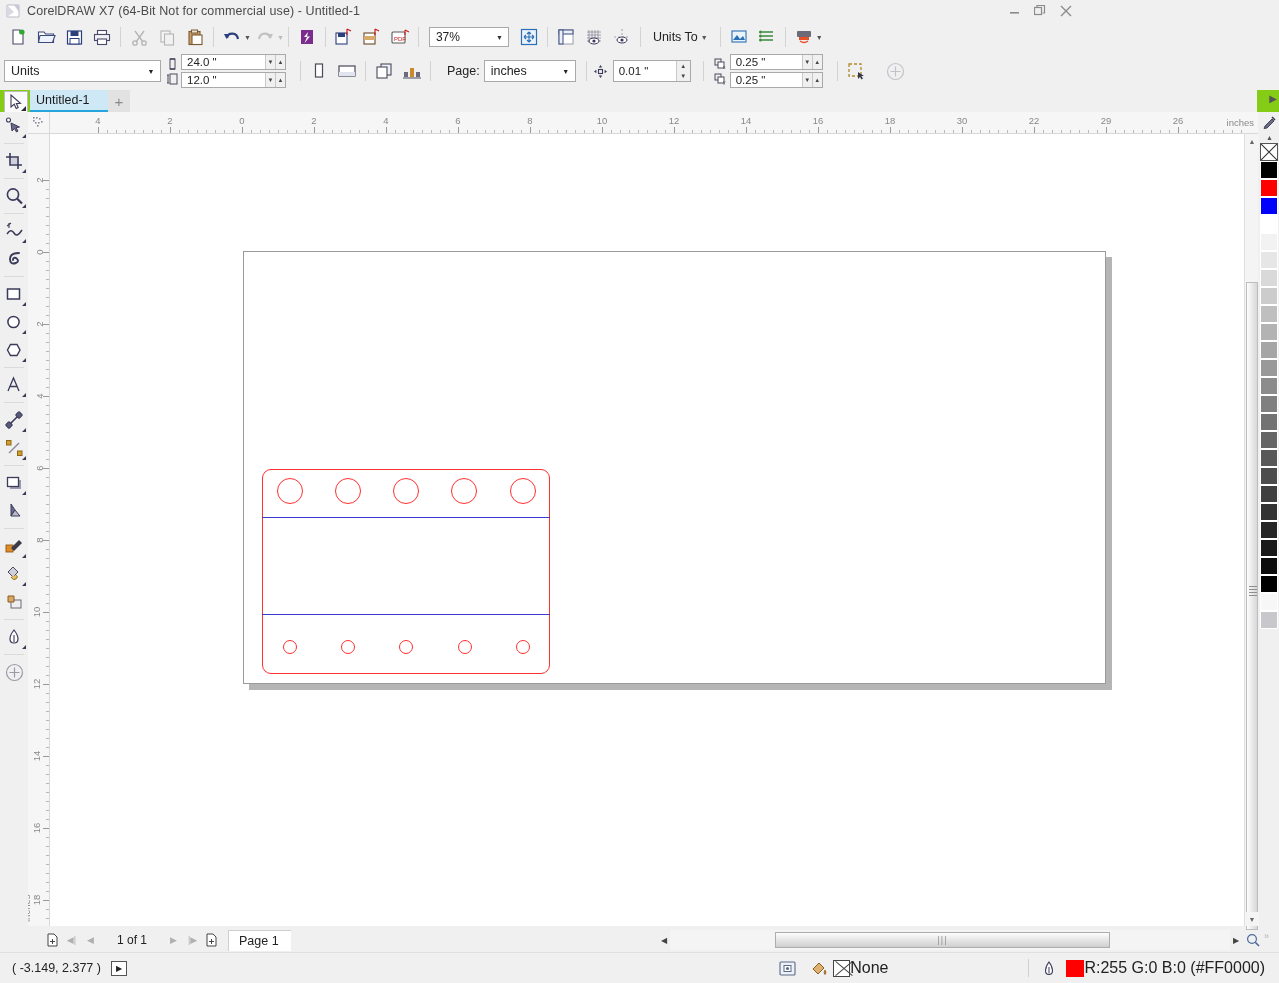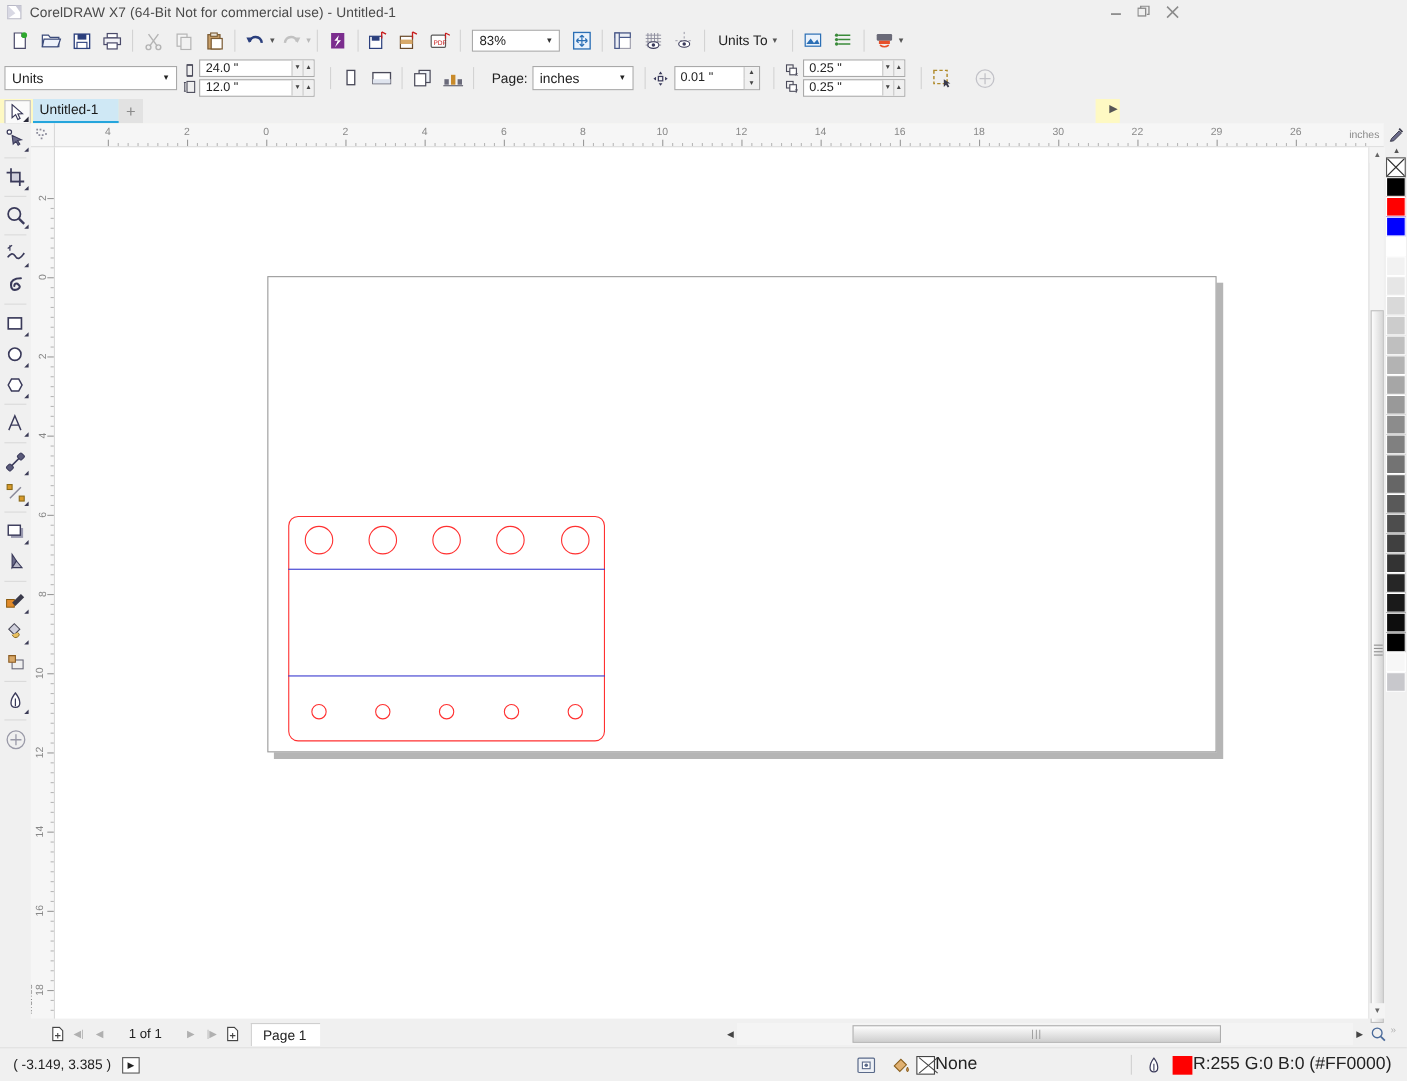--- a/index.html
+++ b/index.html
@@ -80,21 +80,21 @@
   .units-combo {
     width: 92px; height: 22px; background: #fff; border: 1px solid #a9a9a9;
     display: flex; align-items: center; padding-left: 6px; font-size: 12.5px; position: relative;
     margin-left: 4px;
   }
   .units-combo .arrow { position: absolute; right: 0; top: 0; width: 18px; height: 20px;
     display: flex; align-items: center; justify-content: center; font-size: 7px; }
 
   
   .tabbar {
-    position: absolute; left: 0; top: 90px; width: 1018px; height: 22px; background: #fef9c3;
+    position: absolute; left: 0; top: 90px; width: 1279px; height: 22px; background: #84cc16;
   }
   .tool-indicator {
     position: absolute; left: 4px; top: 1px; width: 24px; height: 22px;
     border: 1px solid #bdbdbd; background: #fafafa;
     display: flex; align-items: center; justify-content: center;
   }
   .doc-tab {
     position: absolute; left: 30px; top: 0; height: 22px; width: 78px;
     background: #cfe8f5; border-bottom: 2px solid #25a5dc;
     display: flex; align-items: center; padding-left: 6px; font-size: 12.5px; color: #1a1a1a;
@@ -382,21 +382,21 @@
       <svg width="20" height="18" viewBox="0 0 20 18">
         <rect x="2" y="4" width="13" height="11" rx="1" fill="#fdfdfd" stroke="#5a5a5a" stroke-width="1.1"></rect>
         <text x="4" y="13" font-size="6" fill="#c81c1c" font-family="Liberation Sans, sans-serif">PDF</text>
         <path d="M15 2 L15 7 M15 2 L19 4 Z" stroke="#c81c1c" stroke-width="1.1" fill="#c81c1c"></path>
       </svg>
     </div>
 
     <div class="tb-sep"></div>
 
     <div class="zoom-combo">
-      <span>83%</span>
+      <span>37%</span>
       <span class="arrow">▼</span>
     </div>
 
     <div style="width:6px"></div>
     <div class="tb-item">
       <svg width="18" height="18" viewBox="0 0 18 18">
         <rect x="1.5" y="1.5" width="15" height="15" fill="#eaf2fb" stroke="#2b6fb5" stroke-width="1.2"></rect>
         <path d="M9 4 V14 M4 9 H14 M9 4 L7 6 M9 4 L11 6 M9 14 L7 12 M9 14 L11 12 M4 9 L6 7 M4 9 L6 11 M14 9 L12 7 M14 9 L12 11" stroke="#2b6fb5" stroke-width="1.1" fill="none"></path>
       </svg>
     </div>
@@ -1160,21 +1160,21 @@
       </div>
     <div class="pal-scrollgrip">
       <span class="grip-l"></span>
         <span class="grip-l"></span>
         <span class="grip-l"></span>
         <span class="grip-l"></span>
     </div>
   </div>
 
   <div class="statusbar">
-    <span class="coords">( -3.149, 3.385 )</span>
+    <span class="coords">( -3.149, 2.377 )</span>
     <span class="coord-btn">▶</span>
 
     <div style="flex:1"></div>
 
     <span style="margin-right:14px;">
       <svg width="17" height="17" viewBox="0 0 17 17">
         <rect x="1" y="2" width="15" height="13" rx="1" fill="#eef1f6" stroke="#5a6a8a" stroke-width="1.1"></rect>
         <rect x="5" y="5.5" width="7" height="6" fill="#fff" stroke="#5a6a8a" stroke-width="1"></rect>
         <circle cx="8.5" cy="8.5" r="1.6" fill="#5a6a8a"></circle>
       </svg>

